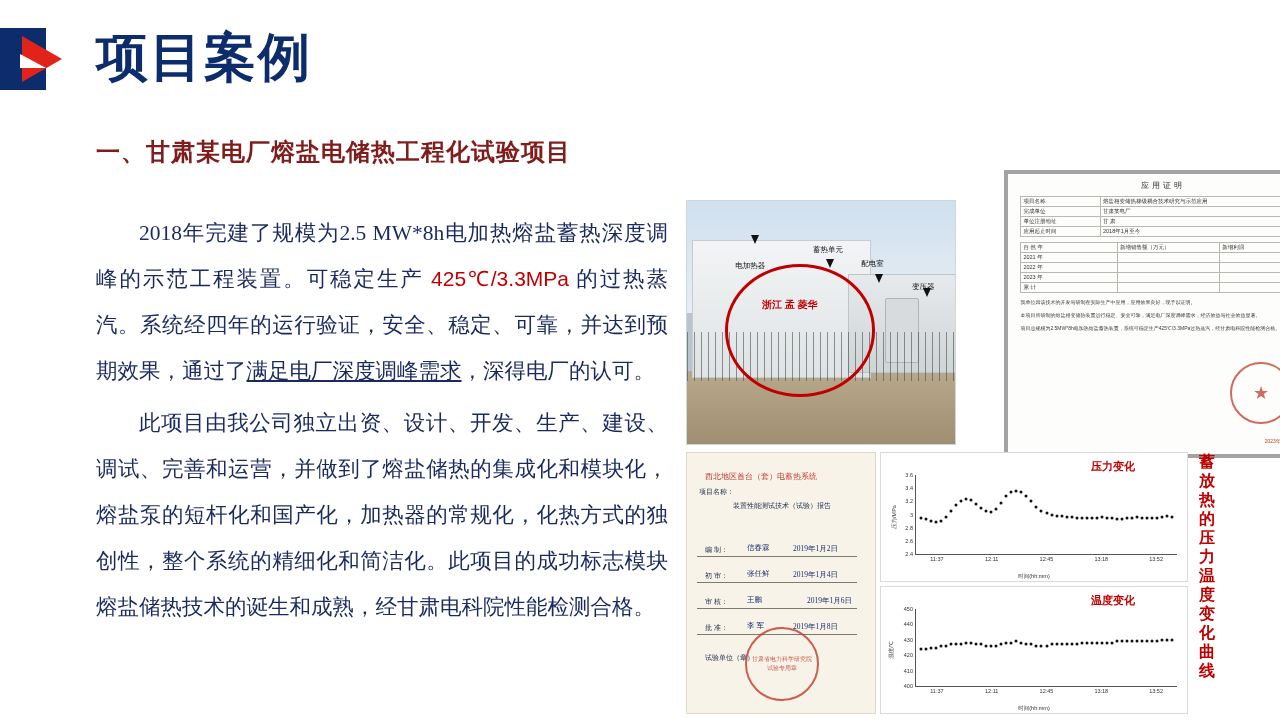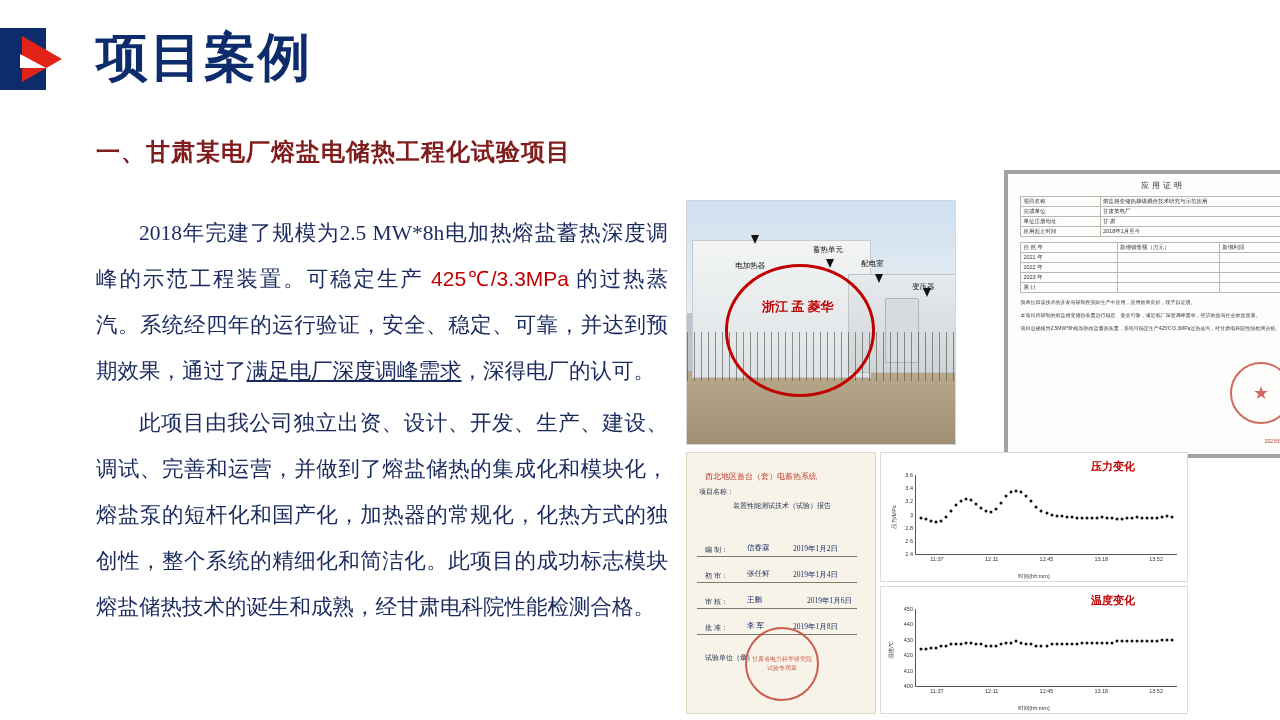--- a/index.html
+++ b/index.html
@@ -144,25 +144,24 @@
     position: absolute;
     left: 74%; top: 40%; width: 12%; height: 26%;
     background: #d7dbdd;
     border: 1px solid #b0b5b7;
     border-radius: 2px;
   }
   .photo .red-label {
     position: absolute;
     left: 28%;
     top: 40%;
-    font-size: 13px;
+    font-size: 10px;
     color: #c00000;
     font-weight: bold;
     white-space: nowrap;
-    font-family: Liberation Serif, serif;
   }
   .photo .ellipse {
     position: absolute;
     left: 14%;
     top: 26%;
     width: 54%;
     height: 52%;
     border: 3px solid #c00000;
     border-radius: 50%;
   }
@@ -663,14 +662,15 @@
         <div class="dot" style="left: 86.48%; top: 42%;"></div>
         <div class="dot" style="left: 88.4%; top: 42%;"></div>
         <div class="dot" style="left: 90.32%; top: 42%;"></div>
         <div class="dot" style="left: 92.24%; top: 42%;"></div>
         <div class="dot" style="left: 94.16%; top: 40%;"></div>
         <div class="dot" style="left: 96.08%; top: 40%;"></div>
         <div class="dot" style="left: 98%; top: 40%;"></div>
       </div>
   </div>
 
+  <div class="vert-caption">蓄放热的压力温度变化曲线</div>
 
 </div>
 
 </body></html>

